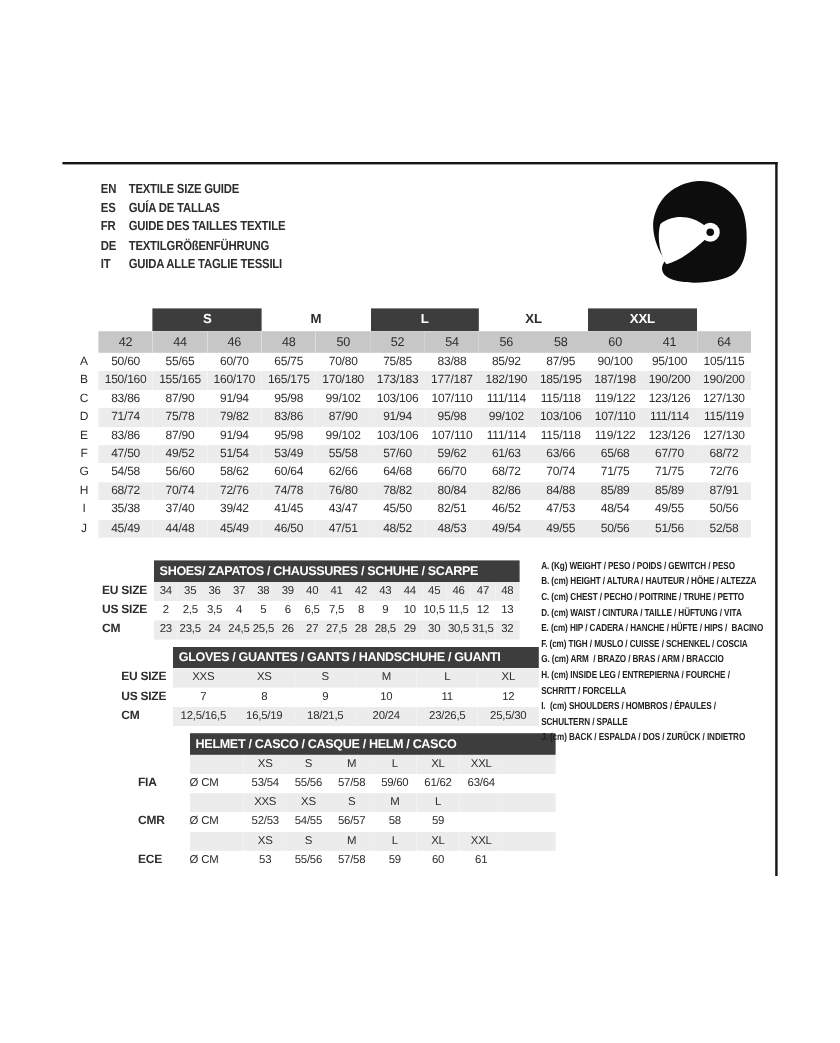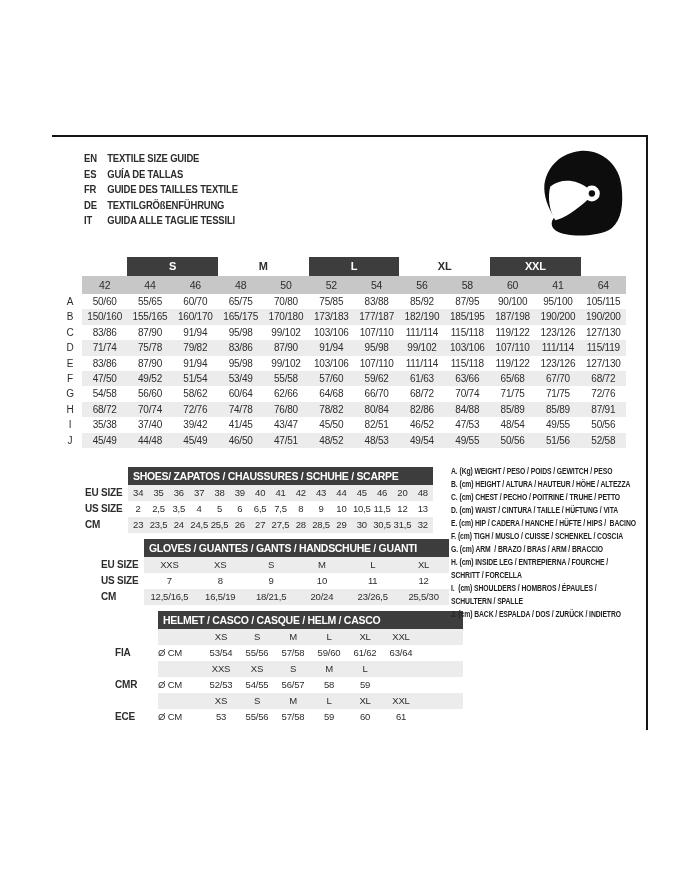--- a/index.html
+++ b/index.html
@@ -320,21 +320,21 @@
           <td>37</td>
           <td>38</td>
           <td>39</td>
           <td>40</td>
           <td>41</td>
           <td>42</td>
           <td>43</td>
           <td>44</td>
           <td>45</td>
           <td>46</td>
-          <td>20</td>
+          <td>47</td>
           <td>48</td>
         </tr>
         <tr class="">
           <td class="rowlabel">US SIZE</td>
           <td>2</td>
           <td>2,5</td>
           <td>3,5</td>
           <td>4</td>
           <td>5</td>
           <td>6</td>

